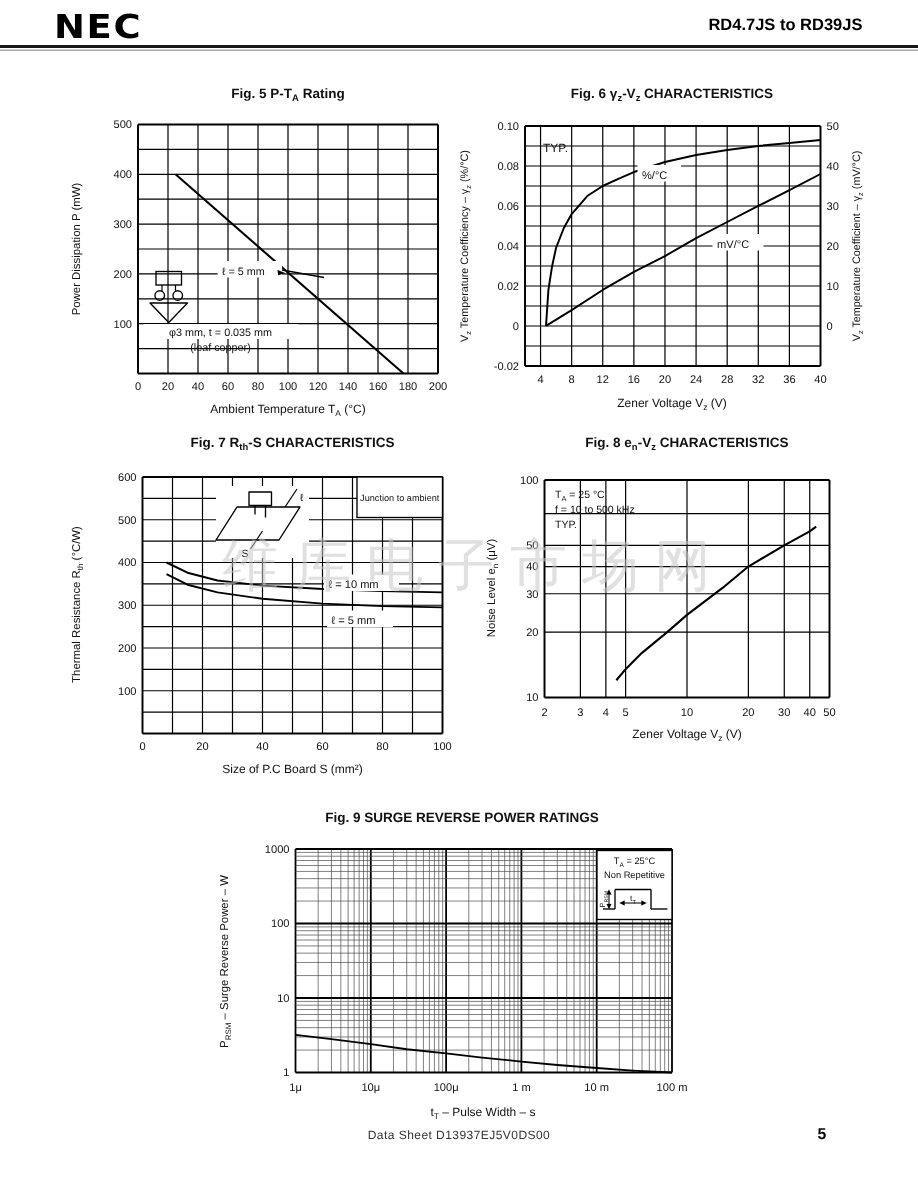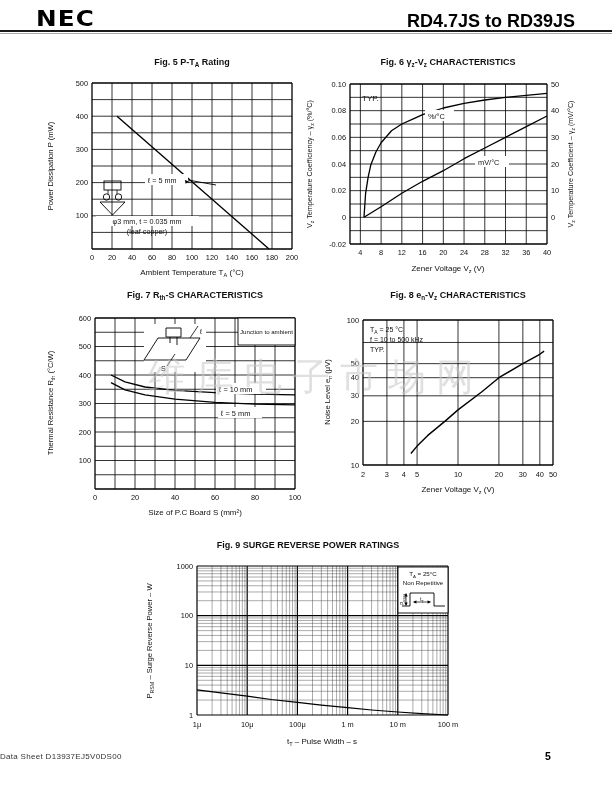--- a/index.html
+++ b/index.html
@@ -7,37 +7,37 @@
     width:612px;height:792px;position:relative;background:#ffffff;
     font-family:"Liberation Sans","DejaVu Sans",sans-serif;color:#111;
     overflow:hidden;
   }
   .logo{
     position:absolute;left:36px;top:6px;font-size:22px;font-weight:900;
     letter-spacing:1px;transform:scaleX(1.12);transform-origin:left center;
     font-family:"DejaVu Sans",sans-serif;color:#000;
   }
   .doc-title{
-    position:absolute;right:37px;top:11px;font-size:18px;font-weight:bold;color:#000;
+    position:absolute;right:37px;top:11px;font-size:11px;font-weight:bold;color:#000;
   }
   .rule-dark{position:absolute;left:0;top:30px;width:612px;height:2px;background:#1a1a1a;}
   .rule-light{position:absolute;left:0;top:33px;width:612px;height:1px;background:#aaa;}
   .fig-svg{position:absolute;}
   #fig5{left:40px;top:53px;}
   #fig6{left:300px;top:53px;}
   #fig7{left:40px;top:286px;}
   #fig8{left:318px;top:286px;}
   #fig9{left:118px;top:536px;}
   .watermark{
     position:absolute;left:148px;top:352px;width:420px;
     font-size:38px;letter-spacing:10px;color:#c7c7c7;opacity:.55;
     white-space:nowrap;pointer-events:none;
   }
   .footer-doc{
-    position:absolute;left:0;right:0;top:752px;
+    position:absolute;left:0;right:0;top:752px;text-align:center;
     font-size:8px;color:#333;letter-spacing:.3px;
   }
   .footer-page{
     position:absolute;left:545px;top:750px;font-size:10.5px;font-weight:bold;color:#000;
   }
 </style>
 </head>
 <body>
 
 <div class="logo">NEC</div>

